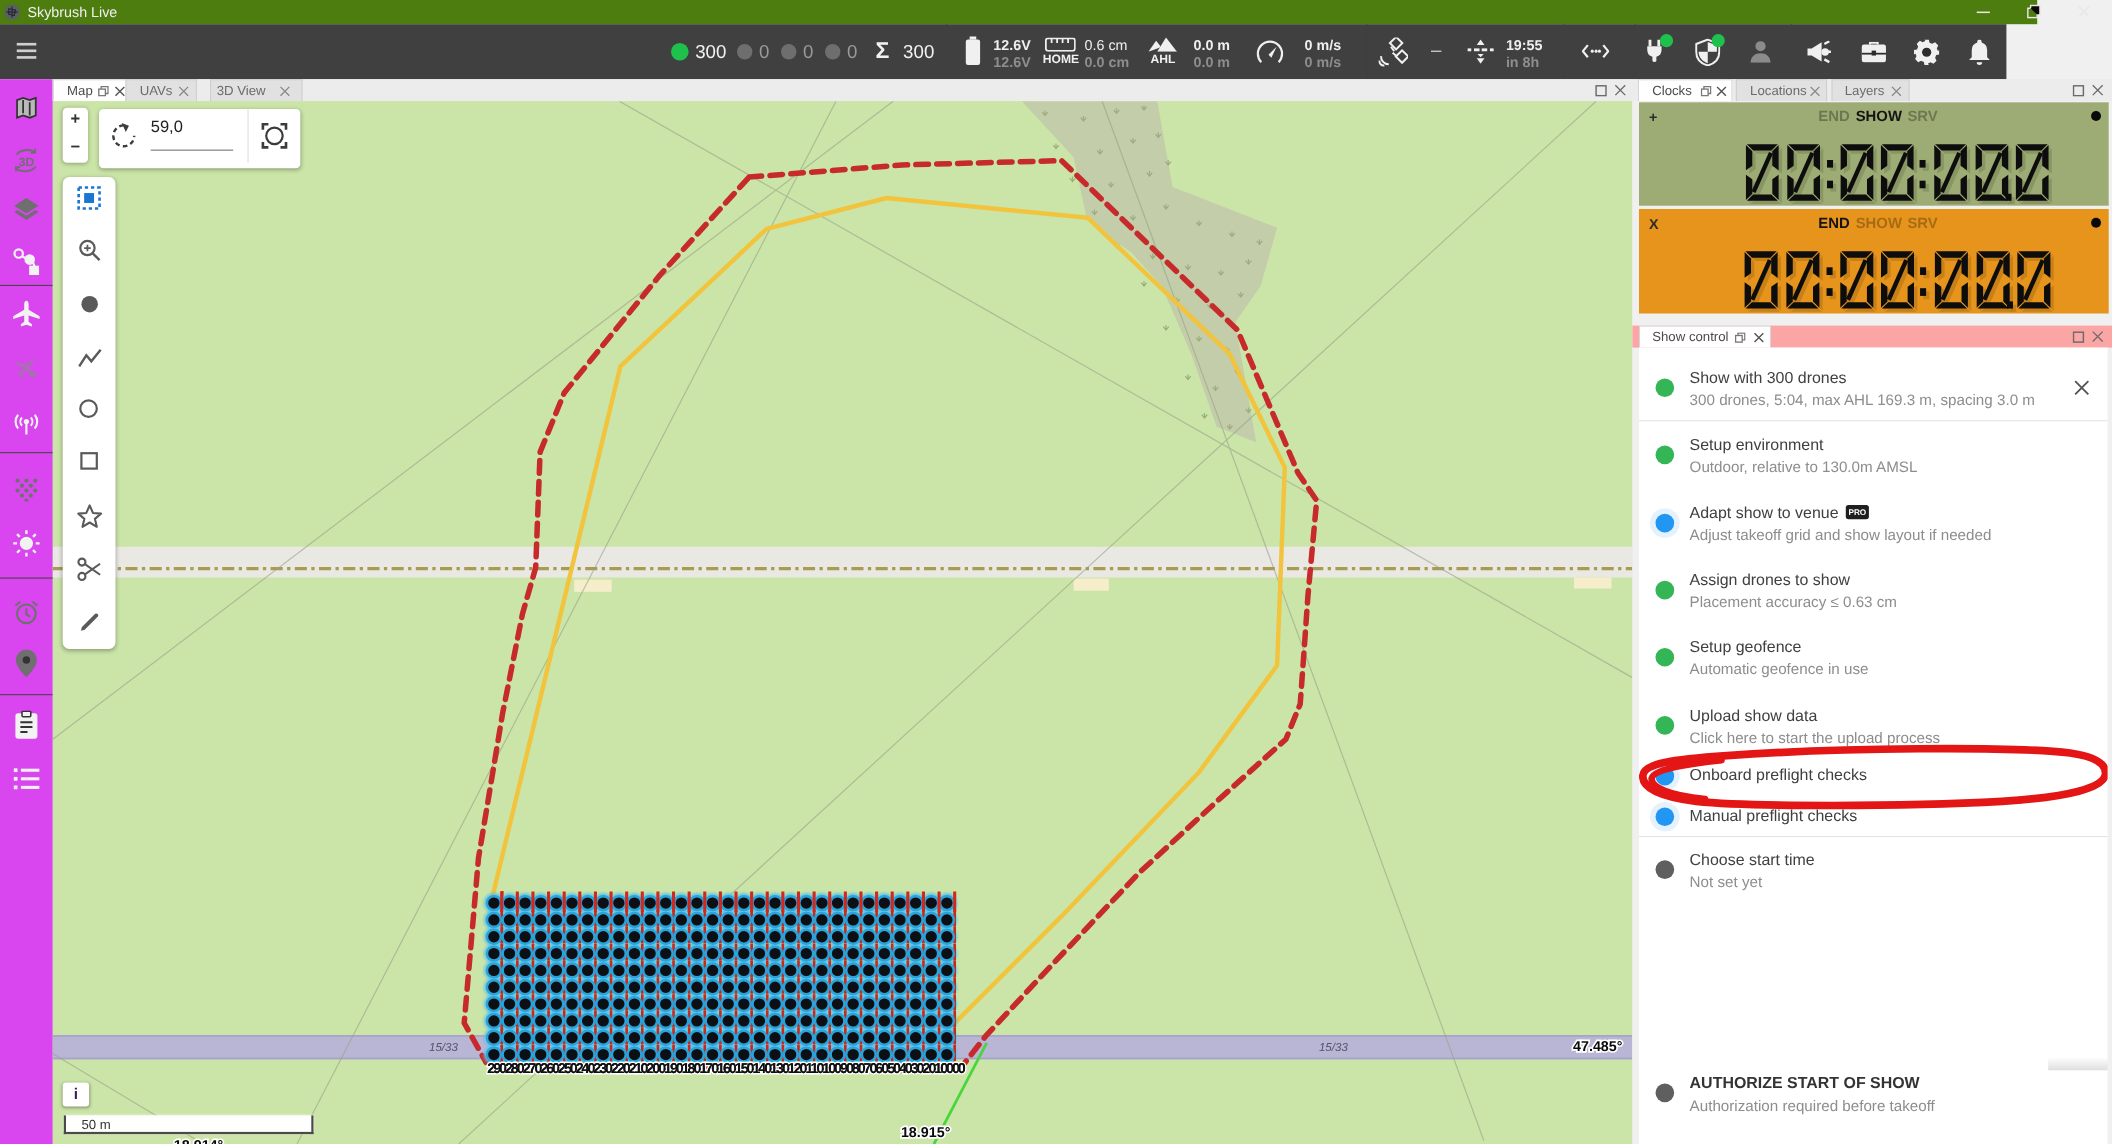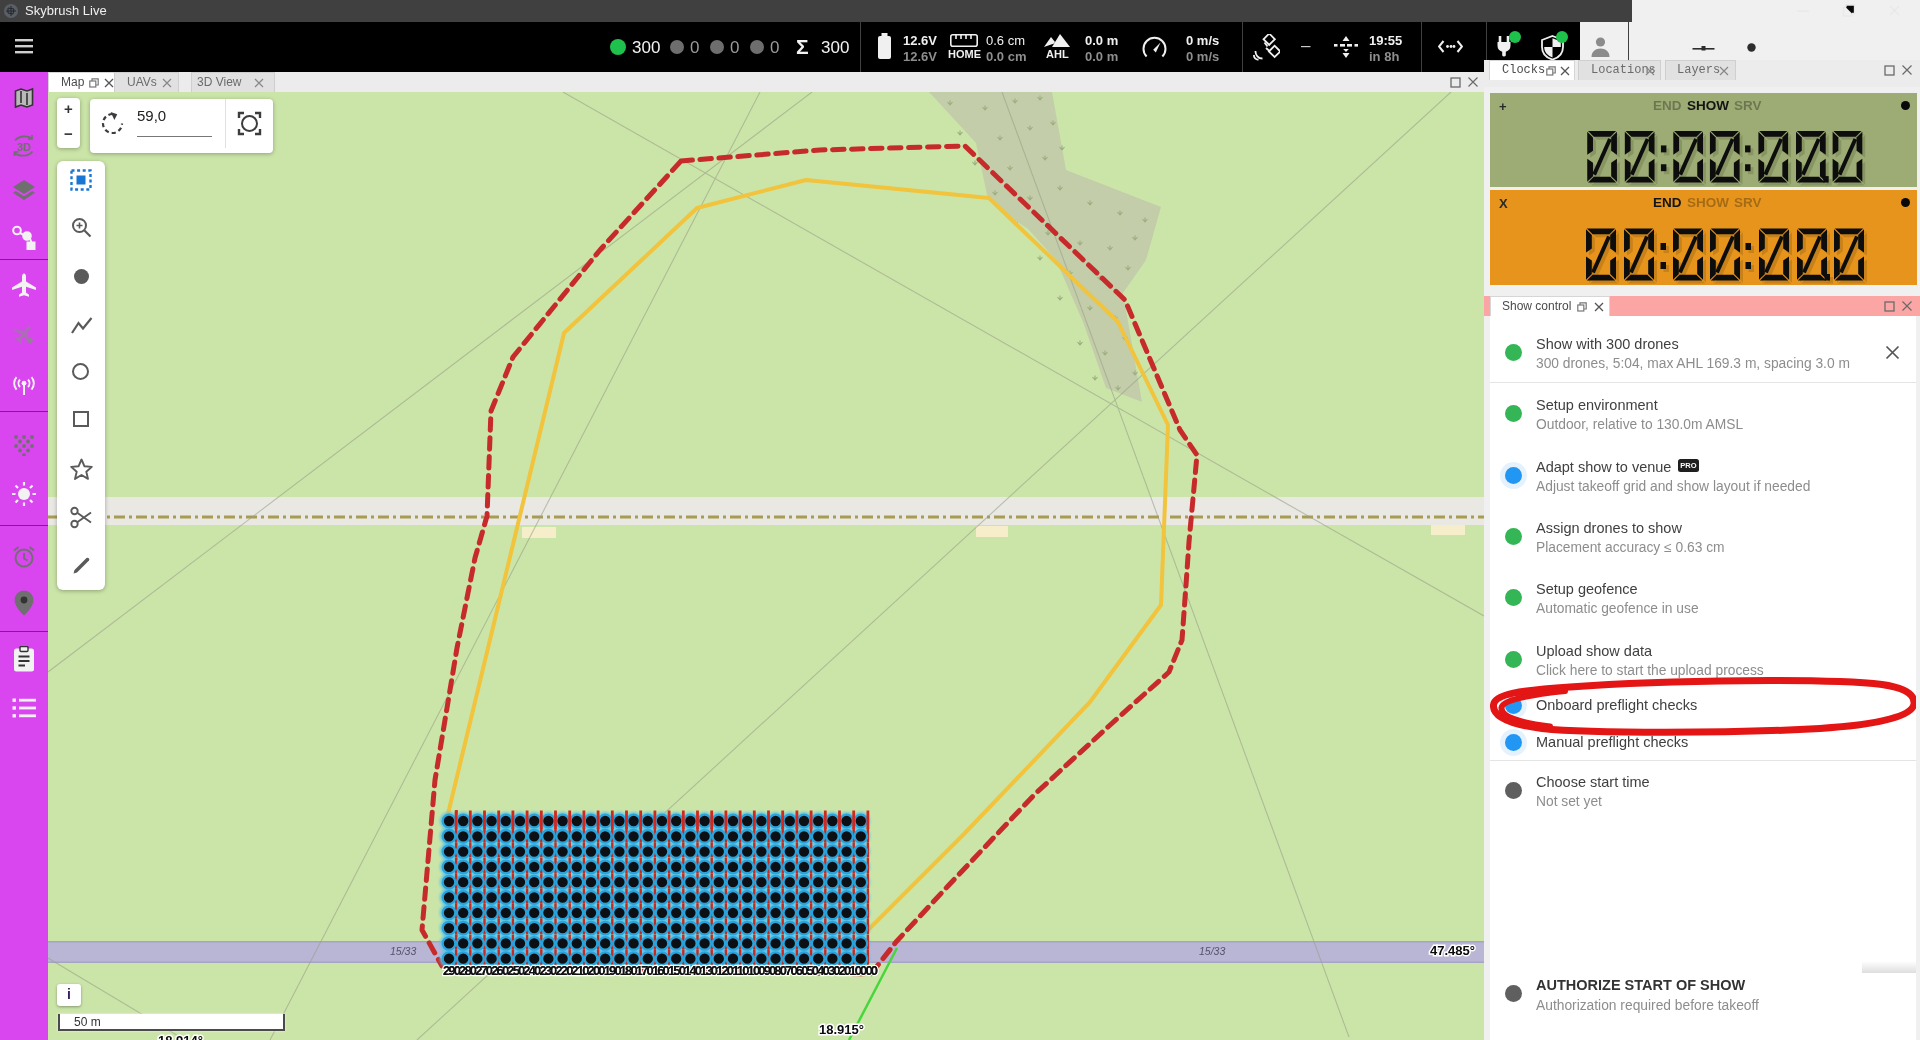--- a/index.html
+++ b/index.html
@@ -1,25 +1,25 @@
 <!DOCTYPE html>
 <html><head>
 <meta charset="utf-8">
 <style>
 * { margin:0; padding:0; box-sizing:border-box; }
 html,body { width:1920px; height:1040px; overflow:hidden; background:#f0f0f0;
   font-family:"Liberation Sans", sans-serif; }
 .abs { position:absolute; }
-#titlebar { left:0; top:0; width:1632px; height:22px; background:#404040; color:#e9e9e9; }
-#toolbar { left:0; top:22px; width:1580px; height:50px; background:#000000; color:#eee; }
+#titlebar { left:0; top:0; width:1852px; height:22px; background:#4d7c0f; color:#e9e9e9; }
+#toolbar { left:0; top:22px; width:1824px; height:50px; background:#404040; color:#eee; }
 #sidebar { left:0; top:72px; width:48px; height:968px; background:#d946ef; }
 .tsep { position:absolute; top:0; width:1px; height:50px; background:#404040; }
 .ssep { position:absolute; left:0; width:48px; height:1px; background:#474747; }
 #maptabs { left:48px; top:72px; width:1436px; height:20px; background:#ececec; }
-#righttabs { left:1484px; top:60px; width:436px; height:27px; background:#ececec;font-family:Liberation Mono, monospace; }
+#righttabs { left:1484px; top:72px; width:436px; height:27px; background:#ececec; }
 .tab { position:absolute; top:0; height:20px; background:#e1e1e1; border:1px solid #cfcfcf;
   border-bottom:none; color:#6b6b6b; font-size:12px; line-height:19px; }
 .tab.active { background:#ffffff; color:#4a4a4a; border-color:#d6d6d6; }
 #mapwrap { left:48px; top:92px; width:1436px; height:948px; background:#cde7ac; }
 #rightpanel { left:1484px; top:92px; width:436px; height:948px; background:#f0f0f0; }
 .clock { position:absolute; left:6px; width:427px; }
 .whitebox { position:absolute; background:#fff; border-radius:4px;
   box-shadow:0 1px 4px rgba(0,0,0,0.3); }
 #showpanel { position:absolute; left:6px; top:224px; width:426px; height:724px; background:#fff; }
 .li-title { position:absolute; left:46px; font-size:14.5px; color:#404040; white-space:nowrap; }

